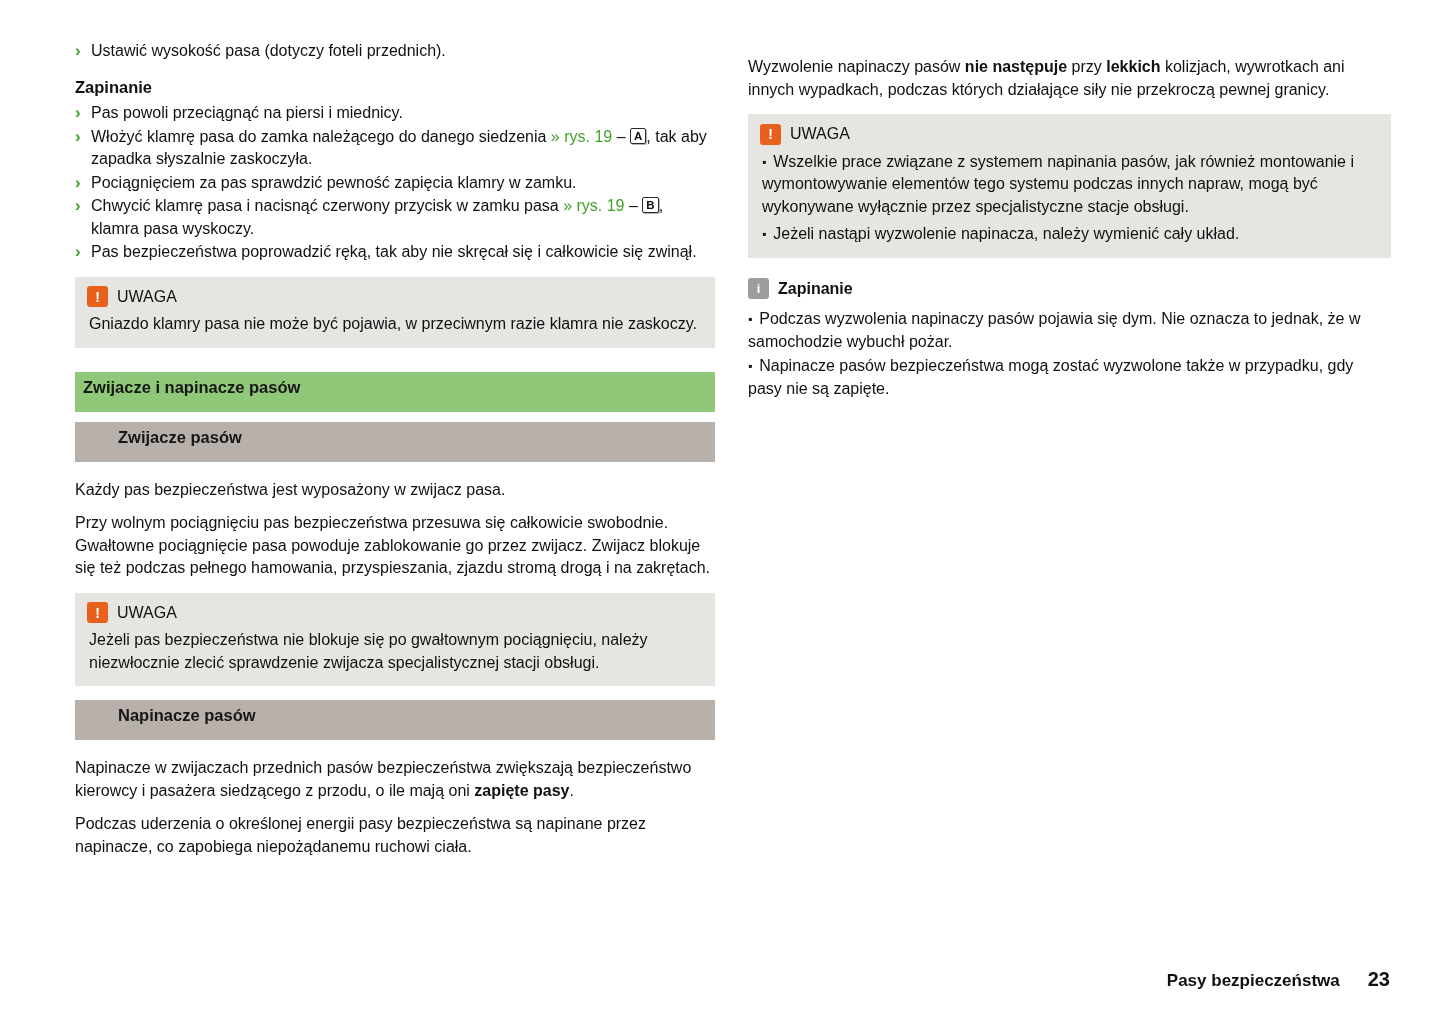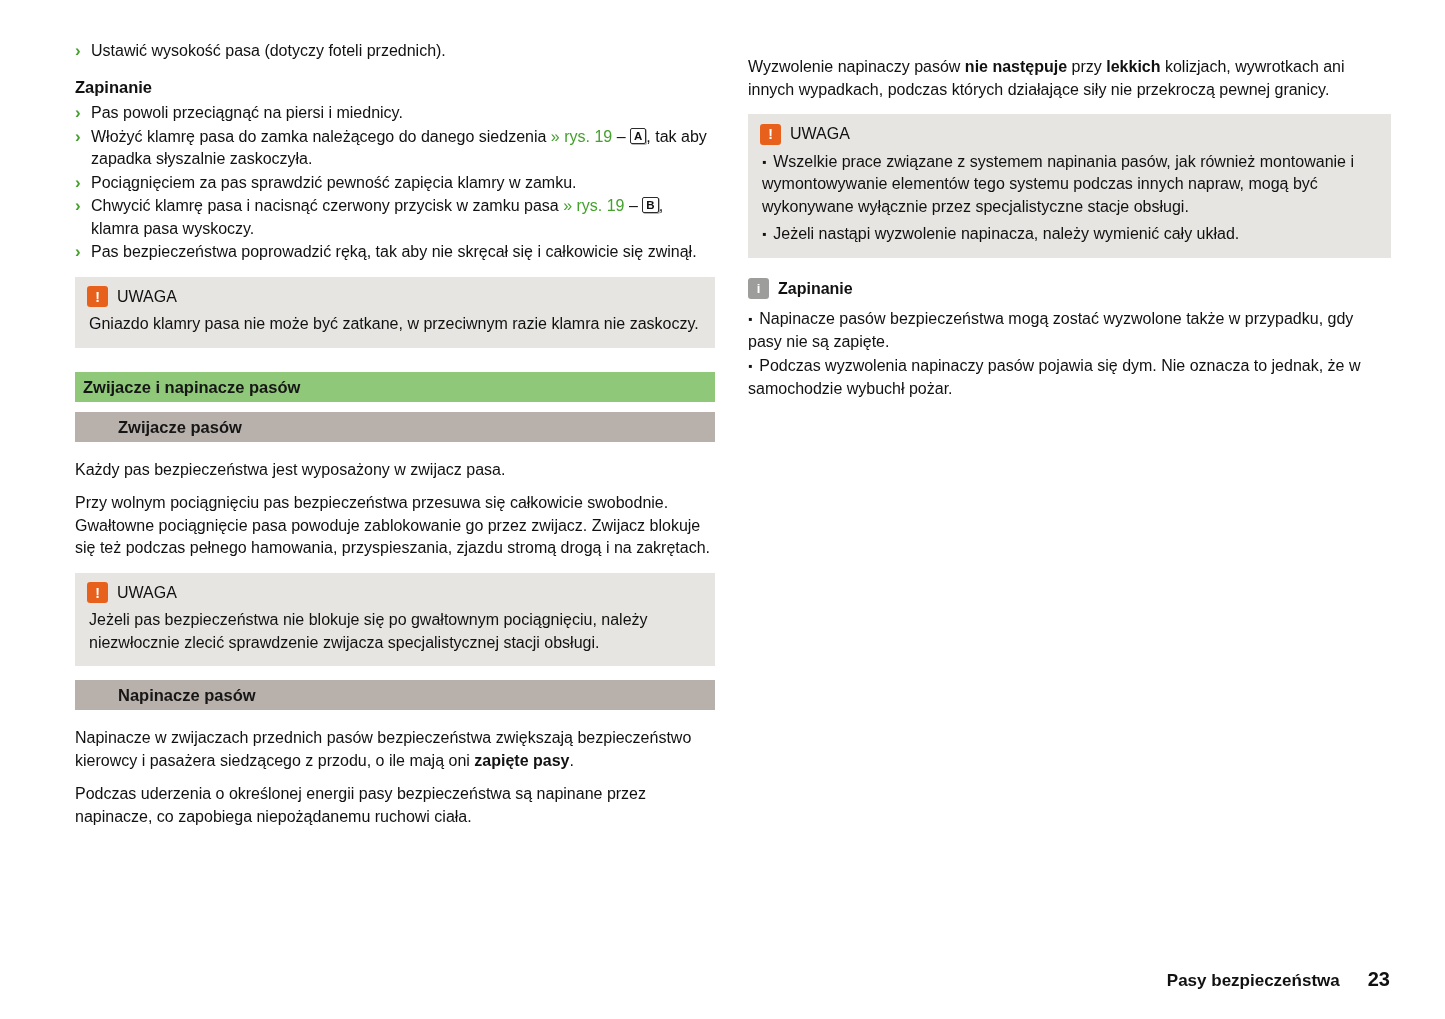--- a/index.html
+++ b/index.html
@@ -32,21 +32,21 @@
     width: 21px; height: 21px; background: #e8611c; color: #fff; font-weight: 700;
     font-size: 14px; display: flex; align-items: center; justify-content: center;
     border-radius: 3px; flex: 0 0 21px;
   }
   .note-title { font-weight: 400; }
   .note-body { margin-top: 5px; padding-left: 2px; }
   .note-item { margin-top: 5px; padding-left: 2px; }
   .sq { font-size: 12px; margin-right: 7px; vertical-align: 1px; }
 
   
-  .bar { height: 30px; line-height: 30px; font-weight: 700; font-size: 16.5px; padding-left: 8px; color: #161616; }
+  .bar { height: 40px; line-height: 30px; font-weight: 700; font-size: 16.5px; padding-left: 8px; color: #161616; }
   .bar.green { background: #8fc878; margin: 24px 0 10px 0; }
   .bar.gray  { background: #b8b0aa; margin: 0 0 17px 0; padding-left: 43px; }
   .bar.gray.mt { margin-top: 4px; }
 
   
   .run-b { font-weight: 700; }
   .run-link { color: #44a12c; }
   .run-key {
     display: inline-block; border: 1px solid #2b2b2b; border-radius: 2px;
     font-size: 11.5px; line-height: 14px; padding: 0 3px; font-weight: 700;
@@ -108,21 +108,21 @@
           <span class="chev">›</span>
           <span class="btext"><span>Pas bezpieczeństwa poprowadzić ręką, tak aby nie skręcał się i całkowicie się zwinął.</span></span>
         </li>
       </ul>
 
       <div class="note">
         <div class="note-head">
           <span class="warn-icon">!</span>
           <span class="note-title">UWAGA</span>
         </div>
-        <div class="note-body"><span>Gniazdo klamry pasa nie może być zatkane, w przeciwnym razie klamra nie zaskoczy.</span></div>
+        <div class="note-body"><span>Gniazdo klamry pasa nie może być pojawia, w przeciwnym razie klamra nie zaskoczy.</span></div>
       </div>
 
       <div class="bar green">Zwijacze i napinacze pasów</div>
       <div class="bar gray">Zwijacze pasów</div>
 
       <p class="para"><span>Każdy pas bezpieczeństwa jest wyposażony w zwijacz pasa.</span></p>
       <p class="para"><span>Przy wolnym pociągnięciu pas bezpieczeństwa przesuwa się całkowicie swobodnie. Gwałtowne pociągnięcie pasa powoduje zablokowanie go przez zwijacz. Zwijacz blokuje się też podczas pełnego hamowania, przyspieszania, zjazdu stromą drogą i na zakrętach.</span></p>
 
       <div class="note">
         <div class="note-head">
@@ -153,24 +153,24 @@
         <div class="note-item">
           <span class="sq">▪</span><span><span>Jeżeli nastąpi wyzwolenie napinacza, należy wymienić cały układ.</span></span>
         </div>
       </div>
 
       <div class="info-head">
         <span class="info-icon">i</span>
         <span class="info-title">Zapinanie</span>
       </div>
       <div class="info-item">
-        <span class="sq">▪</span><span><span>Napinacze pasów bezpieczeństwa mogą zostać wyzwolone także w przypadku, gdy pasy nie są zapięte.</span></span>
+        <span class="sq">▪</span><span><span>Podczas wyzwolenia napinaczy pasów pojawia się dym. Nie oznacza to jednak, że w samochodzie wybuchł pożar.</span></span>
       </div>
       <div class="info-item">
-        <span class="sq">▪</span><span><span>Podczas wyzwolenia napinaczy pasów pojawia się dym. Nie oznacza to jednak, że w samochodzie wybuchł pożar.</span></span>
+        <span class="sq">▪</span><span><span>Napinacze pasów bezpieczeństwa mogą zostać wyzwolone także w przypadku, gdy pasy nie są zapięte.</span></span>
       </div>
     </div>
   </div>
 
   <div class="footer">
     <span class="footer-label">Pasy bezpieczeństwa</span>
     <span class="page-num">23</span>
   </div>
 </div>
 

